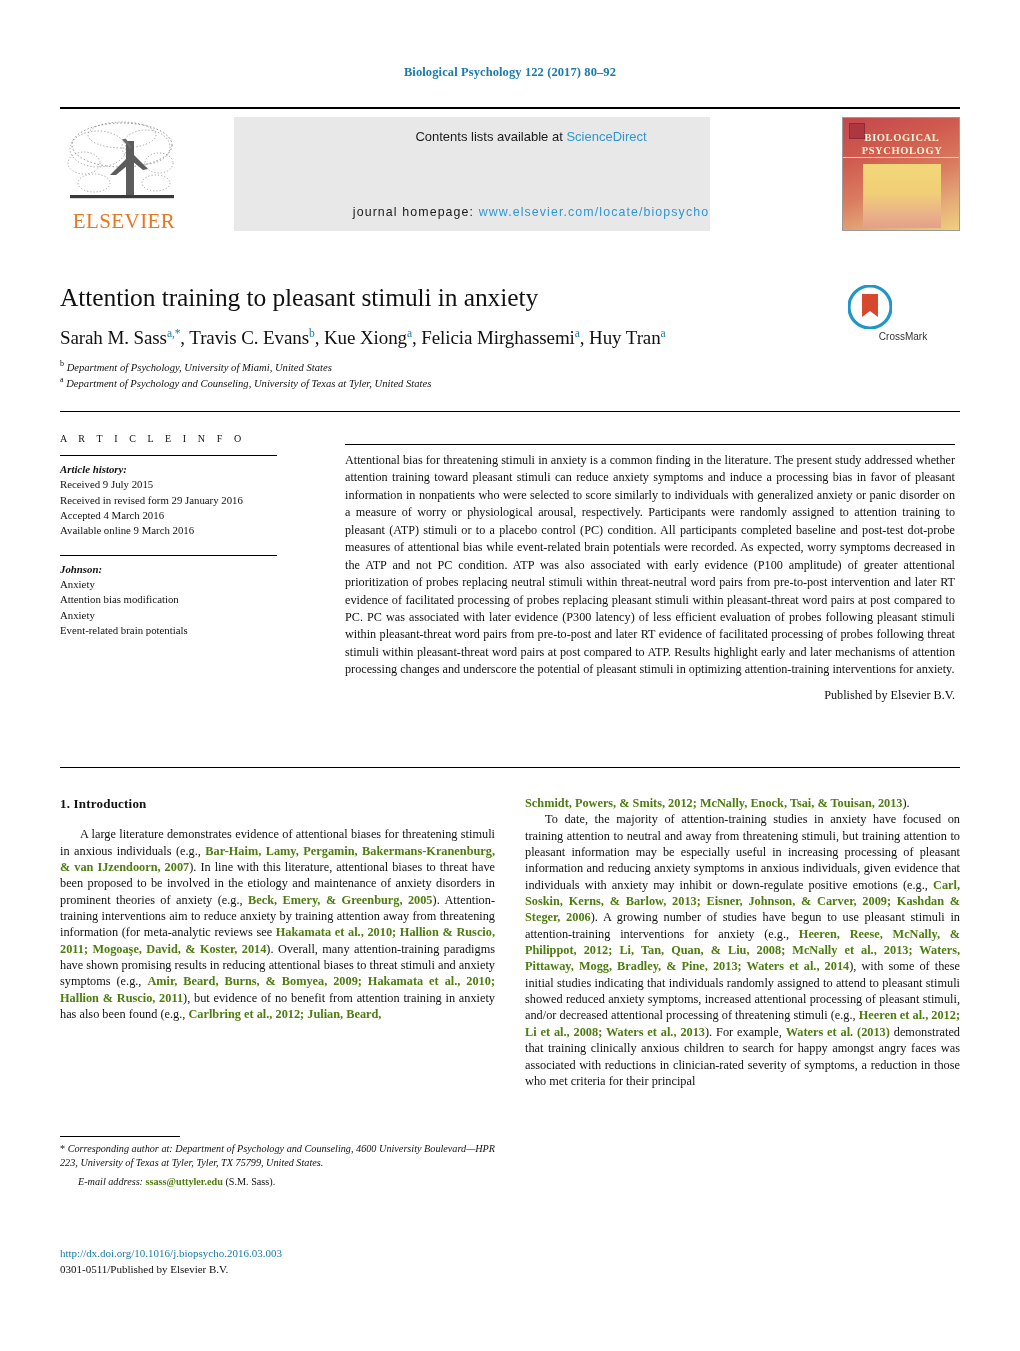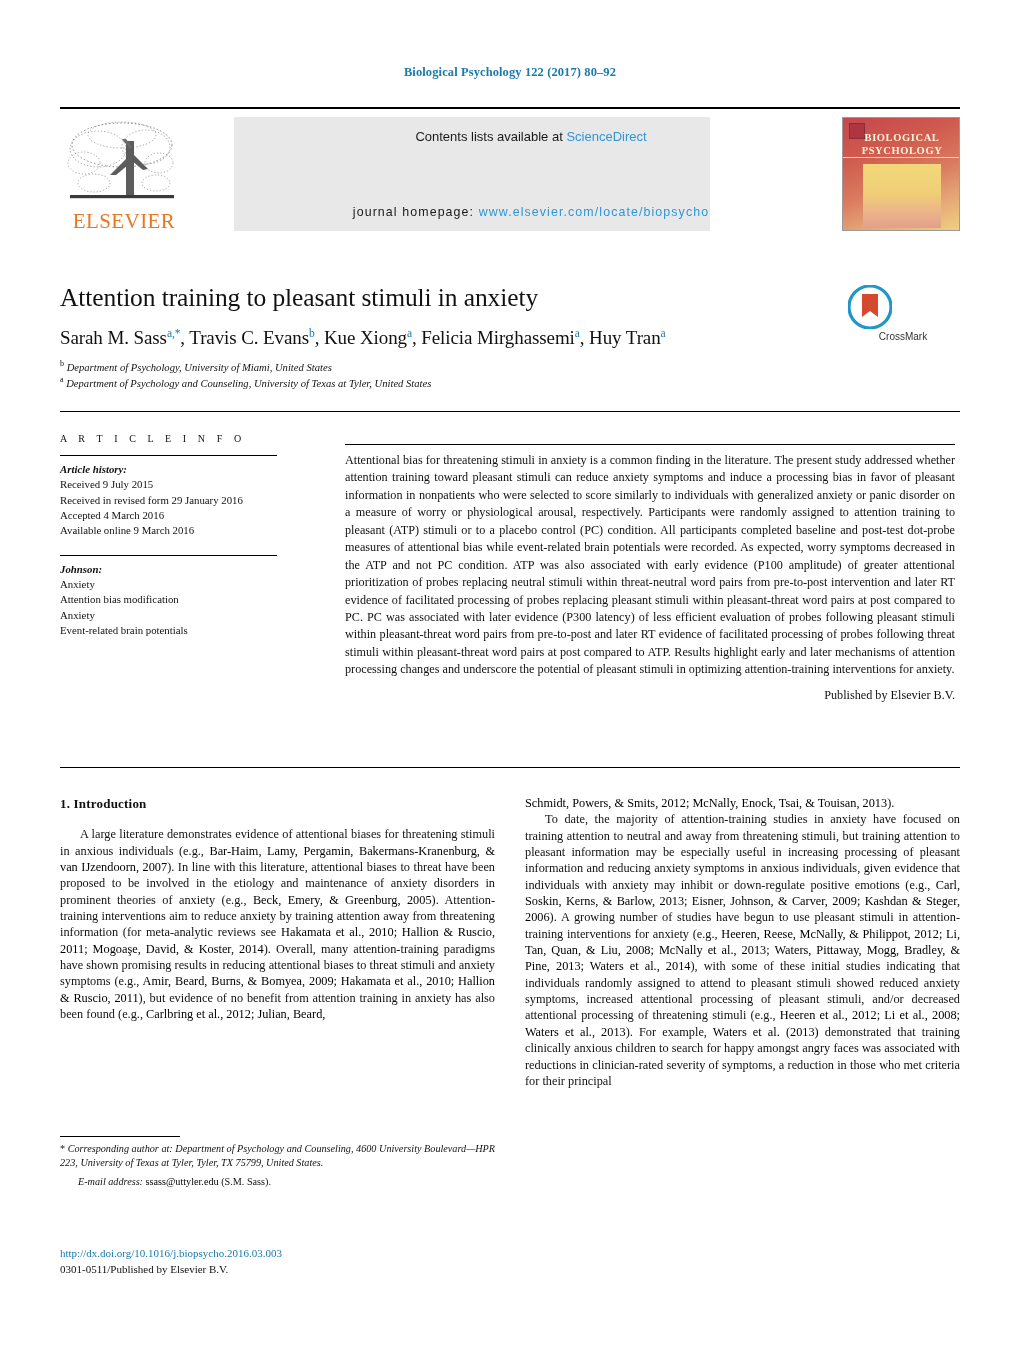--- a/index.html
+++ b/index.html
@@ -273,22 +273,23 @@
   .col-right { left: 525px; }
   .body-col h2 {
     font-size: 13px;
     font-weight: bold;
     margin: 0 0 14px 0;
     letter-spacing: 0.2px;
   }
   .body-col p { margin: 0; text-indent: 20px; }
   .body-col p.noindent { text-indent: 0; }
   a.ref, .ref {
-    color: #000000;
+    color: #4d7c0f;
     text-decoration: none;
+    font-weight: bold;
   }
 
   
   .footnote {
     position: absolute;
     left: 60px; top: 1133px;
     width: 435px;
   }
   .footnote-rule {
     border-top: 1px solid #000;

